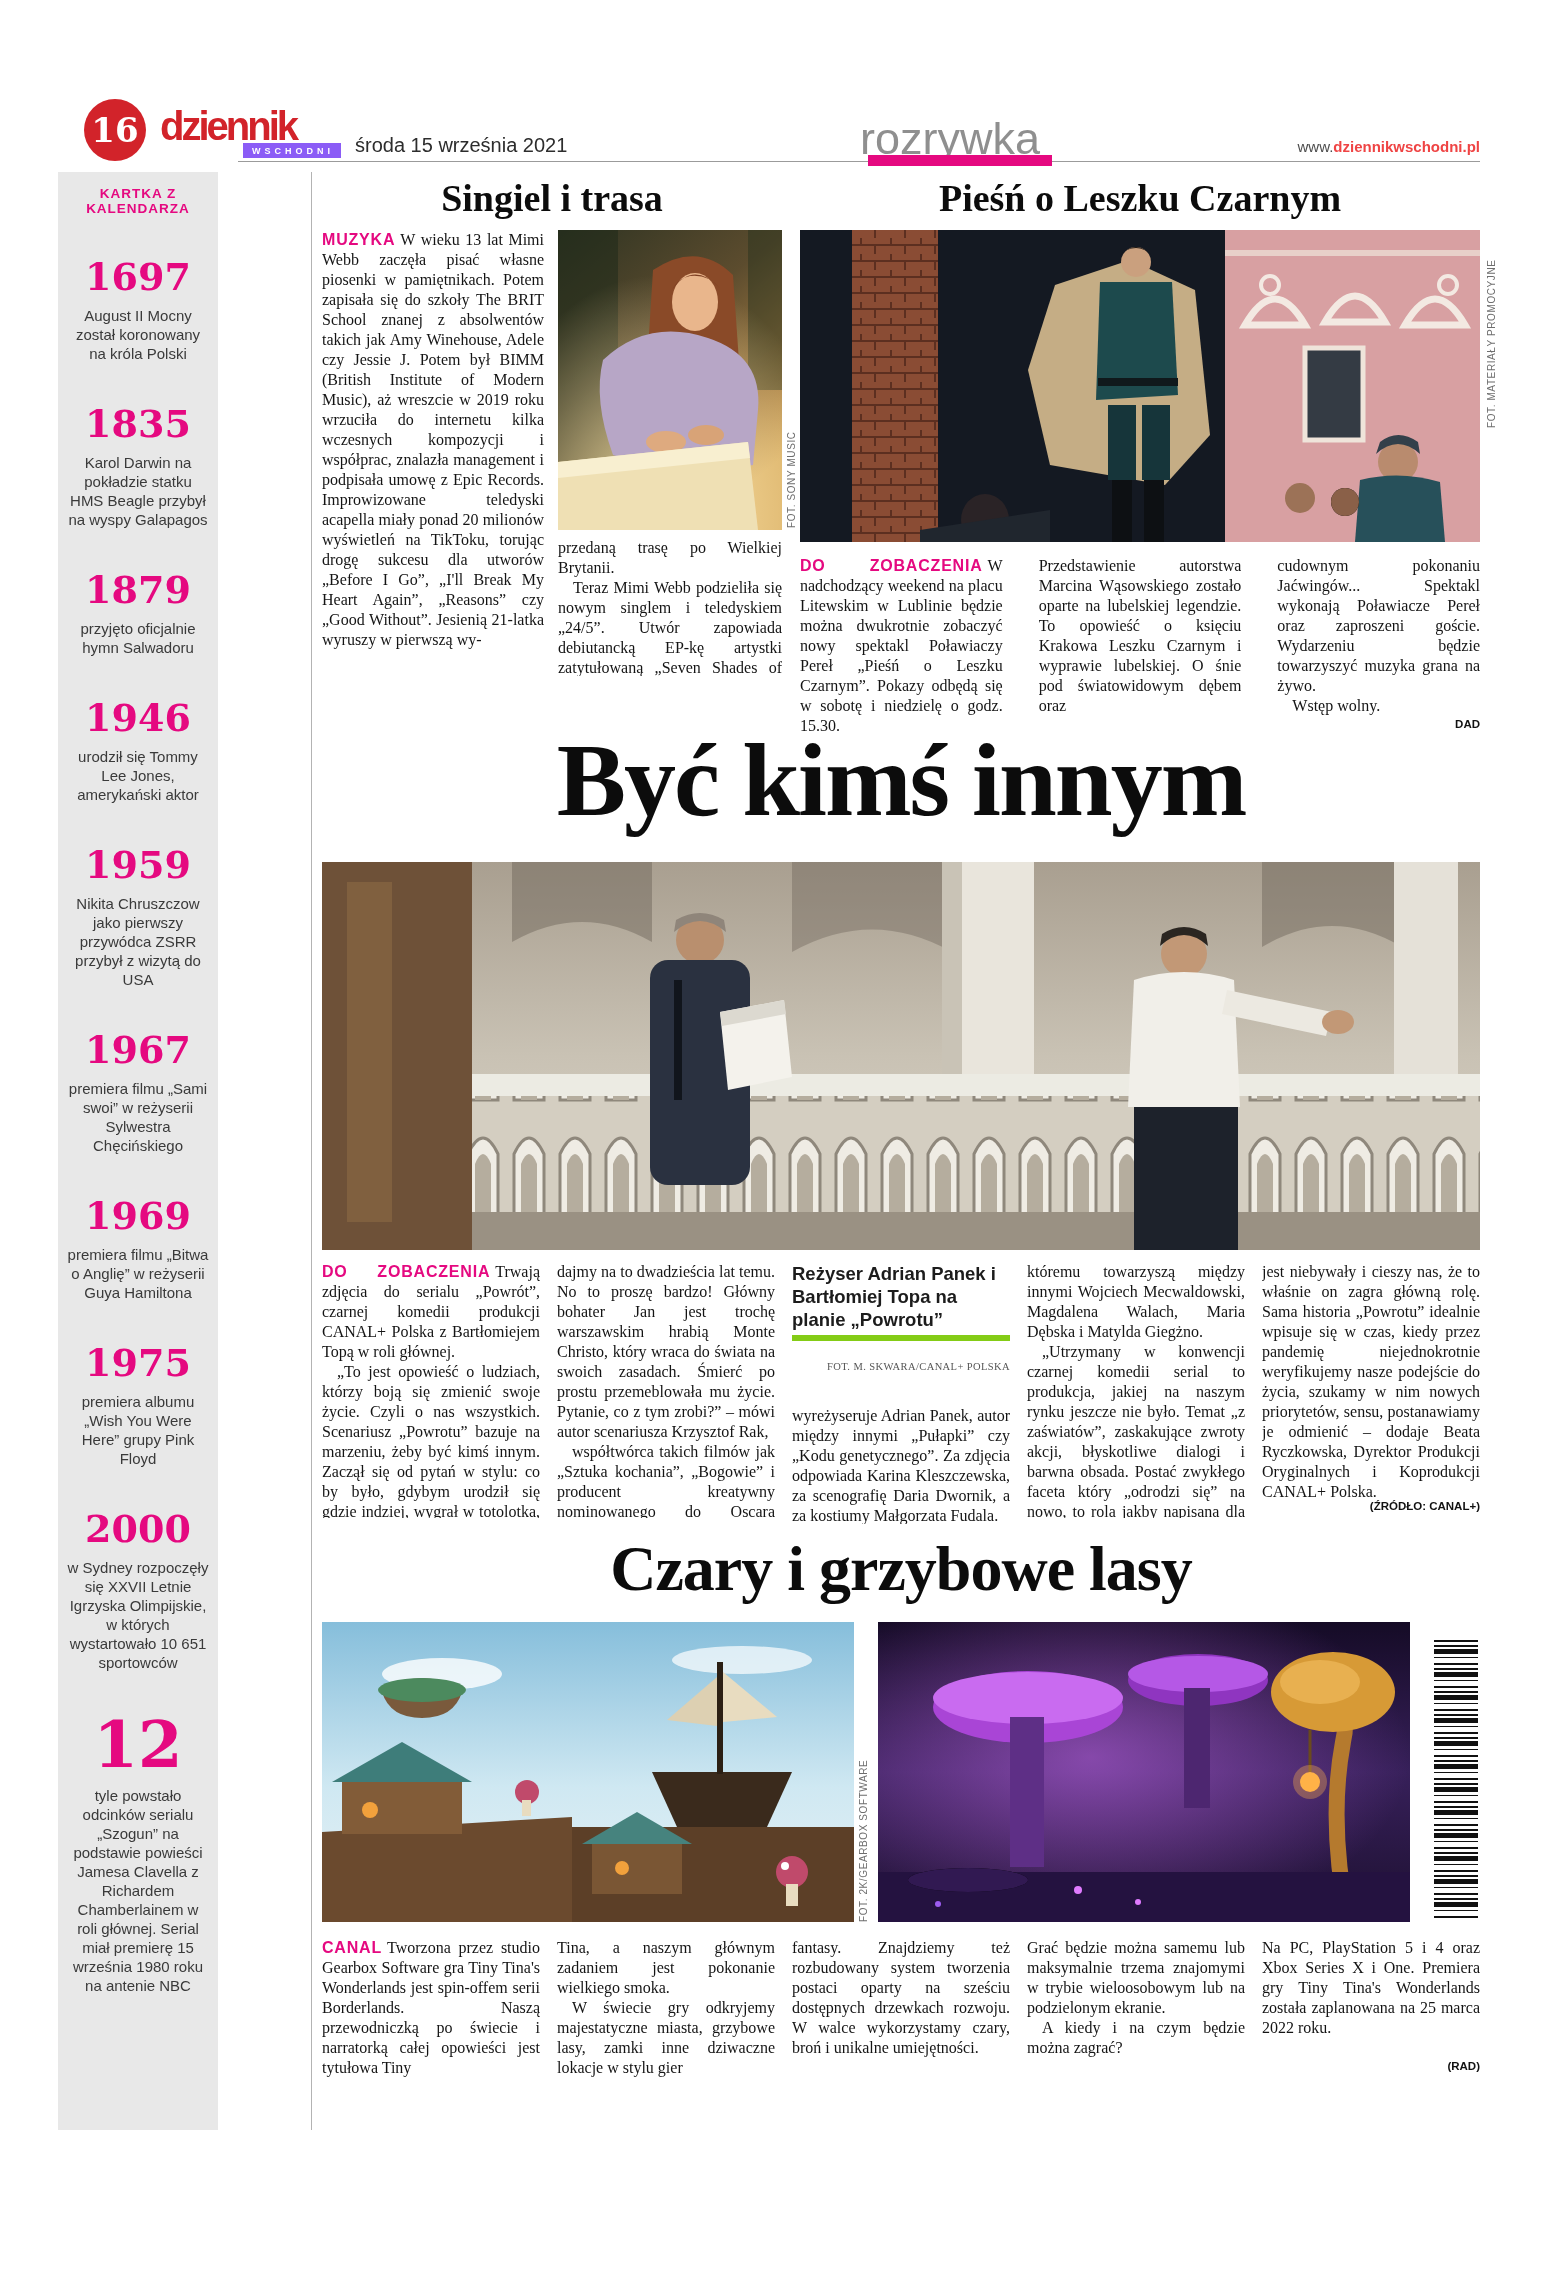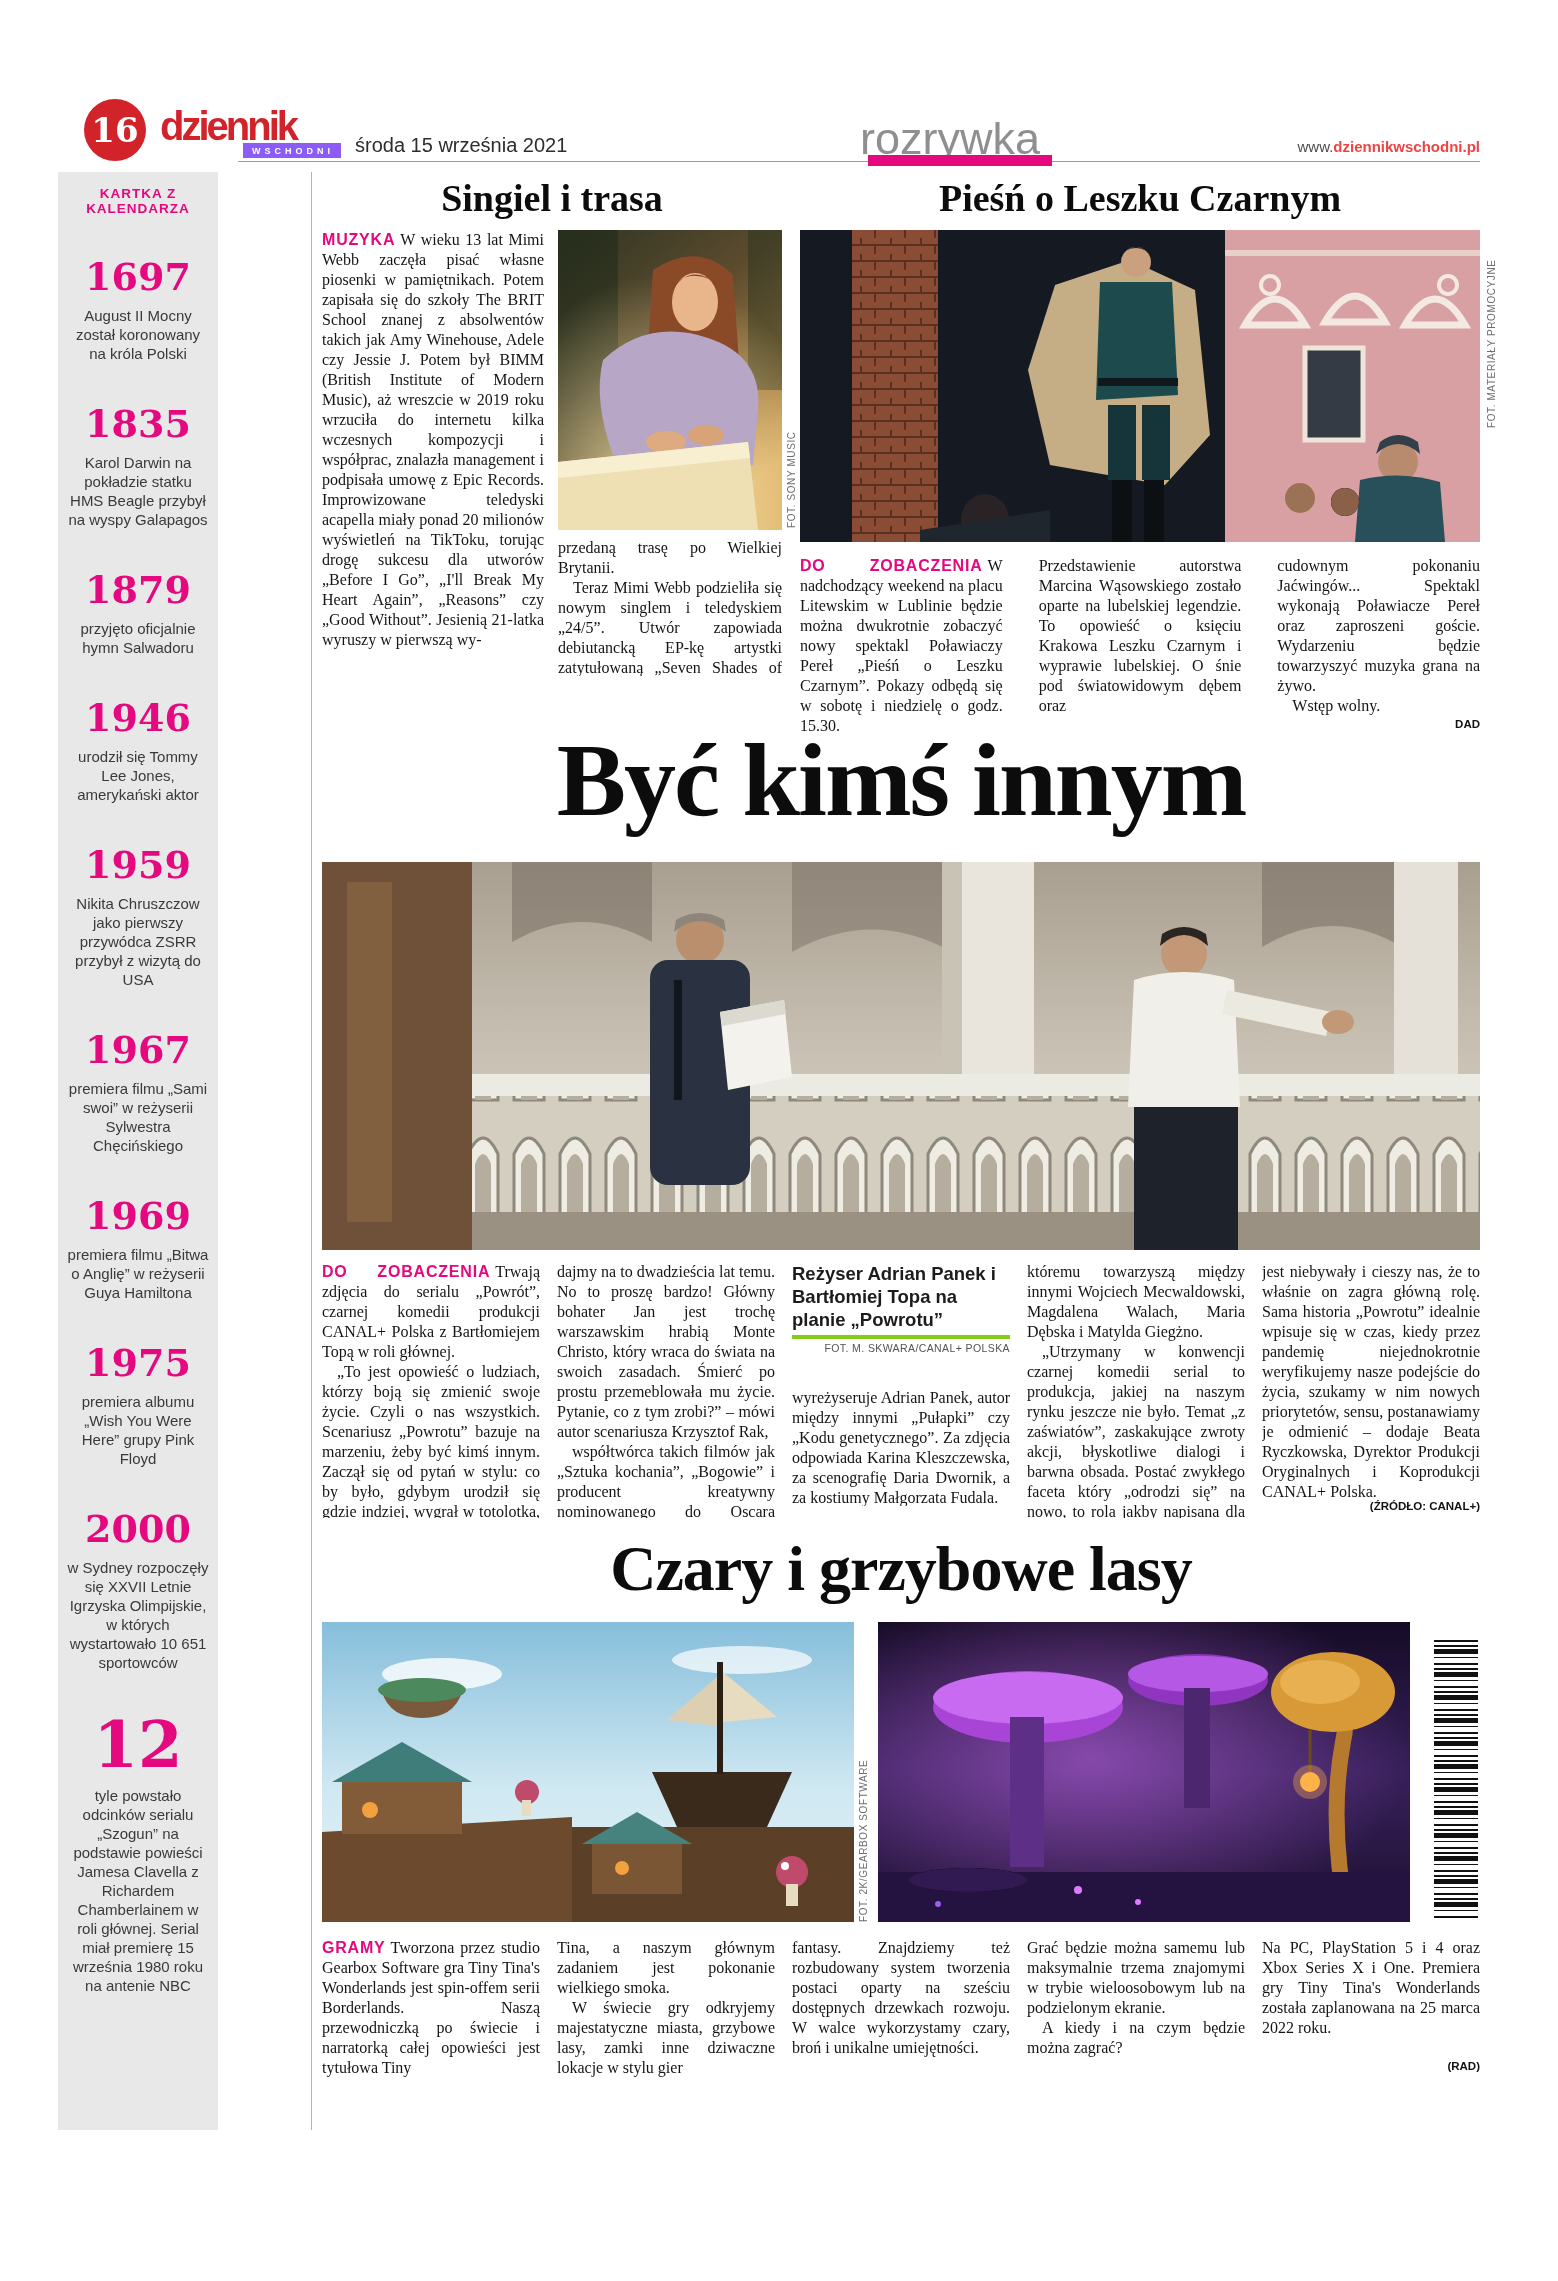--- a/index.html
+++ b/index.html
@@ -68,22 +68,22 @@
   .art2 .col{width:213px;height:182px;}
   .vcap-promo{left:1486px;top:228px;height:200px;}
 
   
   .main-title{left:322px;top:722px;width:1158px;font-size:104px;line-height:116px;letter-spacing:-2px;}
   .main-photo{left:322px;top:862px;width:1158px;height:388px;}
   .main-cols{left:322px;top:1262px;width:1158px;display:flex;gap:17px;}
   .main-cols .col{width:218px;height:256px;}
   .photo-caption{font-family:"Liberation Sans",sans-serif;font-weight:bold;font-size:18.5px;
                  line-height:23px;color:#1c1c1c;text-align:left;}
-  .caption-credit{font-family:Liberation Sans, sans-serif;font-size:10.5px;color:#555;
-                  text-align:right;border-top:4px solid #84cc16;margin-top:4px;padding-top:3px;
+  .caption-credit{font-family:Liberation Serif, serif;font-size:10.5px;color:#555;
+                  text-align:right;border-top:6px solid #84cc16;margin-top:4px;padding-top:20px;
                   letter-spacing:0.4px;}
   .after-caption{margin-top:34px;height:118px;}
 
   
   .game-title{left:322px;top:1532px;width:1158px;font-size:64px;line-height:74px;letter-spacing:-1px;}
   .game-photo-l{left:322px;top:1622px;width:532px;height:300px;}
   .game-photo-r{left:878px;top:1622px;width:532px;height:300px;}
   .vcap-gearbox{left:858px;top:1700px;height:222px;}
   .barcode{left:1434px;top:1640px;width:44px;height:278px;background:
            repeating-linear-gradient(to bottom,#111 0 2px,#fff 2px 5px,#111 5px 7px,#fff 7px 9px,
@@ -392,21 +392,21 @@
   <ellipse cx="90" cy="258" rx="60" ry="12" fill="#311952"></ellipse>
   <circle cx="200" cy="268" r="4" fill="#e07bff"></circle>
   <circle cx="260" cy="280" r="3" fill="#e07bff"></circle>
   <circle cx="60" cy="282" r="3" fill="#9d5cf0"></circle>
 </svg>
 
 <div class="abs barcode"></div>
 
 <div class="abs game-cols">
   <div class="col bodytext">
-    <p class="lead"><span class="kicker">GRAMY</span><span>Tworzona przez studio Gearbox Software gra Tiny Tina's Wonderlands jest spin-offem serii Borderlands. Naszą przewodniczką po świecie i narratorką całej opowieści jest tytułowa Tiny</span></p>
+    <p class="lead"><span class="kicker">CANAL</span><span>Tworzona przez studio Gearbox Software gra Tiny Tina's Wonderlands jest spin-offem serii Borderlands. Naszą przewodniczką po świecie i narratorką całej opowieści jest tytułowa Tiny</span></p>
   </div>
   <div class="col bodytext">
       <p>Tina, a naszym głównym zadaniem jest pokonanie wielkiego smoka.</p>
       <p>W świecie gry odkryjemy majestatyczne miasta, grzybowe lasy, zamki inne dziwaczne lokacje w stylu gier</p>
     </div>
   <div class="col bodytext">
       <p>fantasy. Znajdziemy też rozbudowany system tworzenia postaci oparty na sześciu dostępnych drzewkach rozwoju. W walce wykorzystamy czary, broń i unikalne umiejętności.</p>
     </div>
   <div class="col bodytext">
       <p>Grać będzie można samemu lub maksymalnie trzema znajomymi w trybie wieloosobowym lub na podzielonym ekranie.</p>

